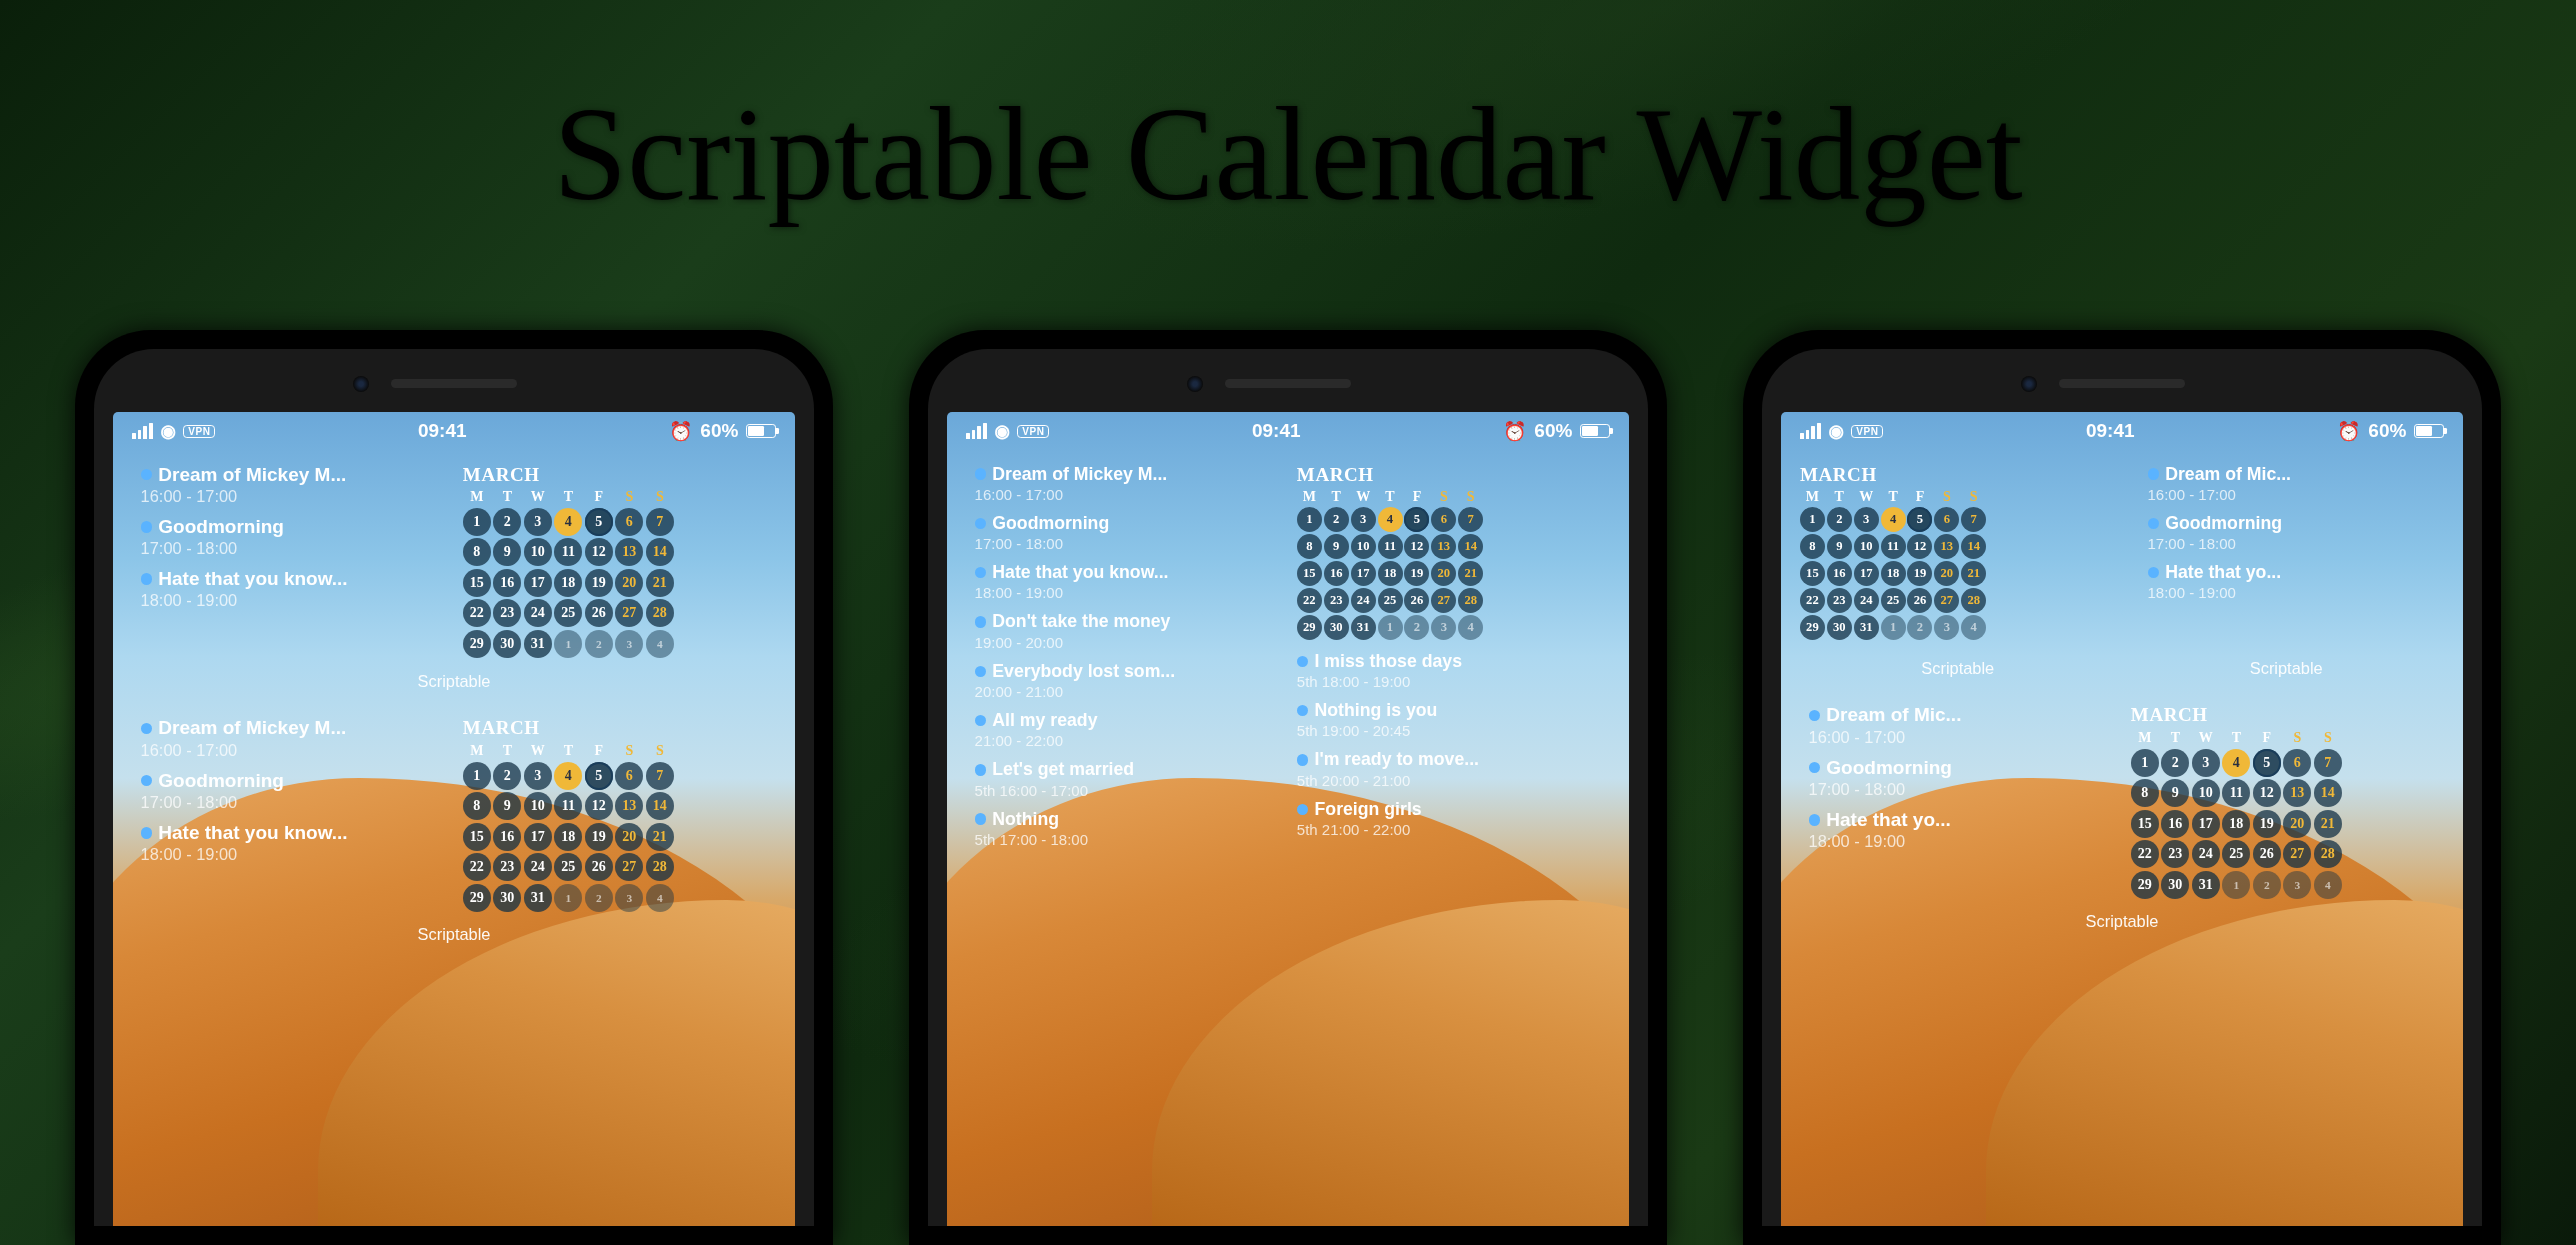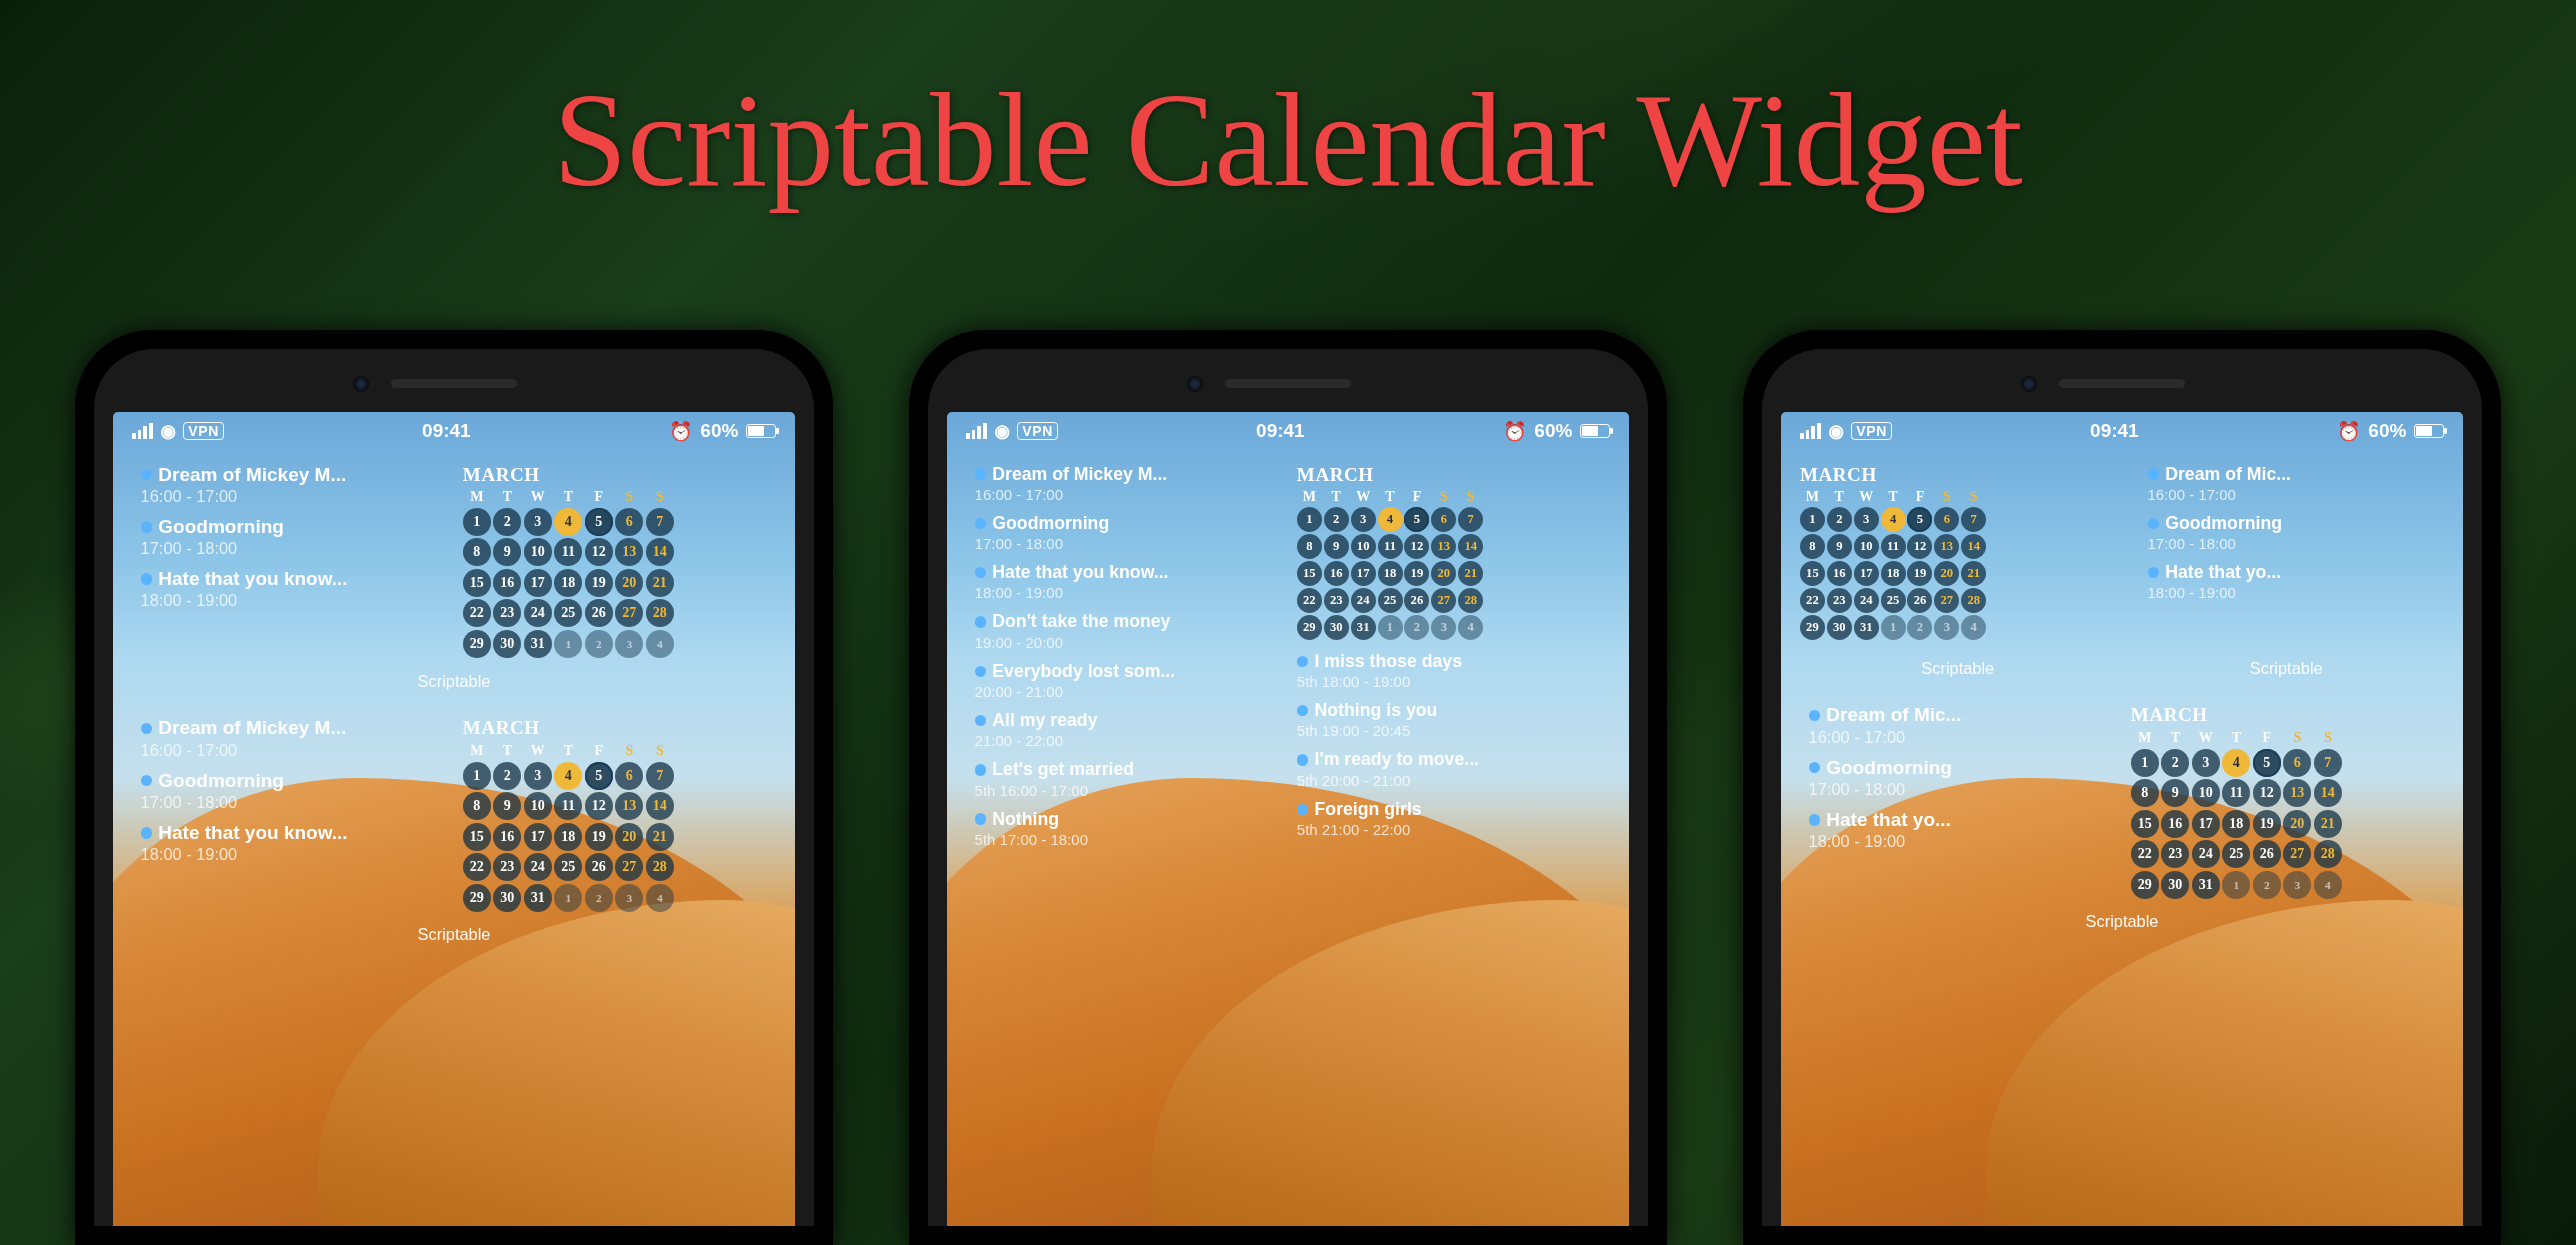--- a/index.html
+++ b/index.html
@@ -18,25 +18,25 @@
   top: -50%;
   left: -50%;
   background:
     radial-gradient(ellipse 505px 126px at 30% 40%, rgba(40,80,30,0.6), transparent),
     radial-gradient(ellipse 631px 189px at 60% 30%, rgba(30,60,25,0.5), transparent),
     radial-gradient(ellipse 568px 158px at 50% 60%, rgba(35,70,28,0.4), transparent);
   transform: rotate(-15deg);
 }
 .title {
   position: absolute;
-  top: 63px;
+  top: 77px;
   left: 50%;
   transform: translateX(-50%);
   font-size: 133px;
-  color: #ef4444;
+  color: #000000;
   white-space: nowrap;
   font-family: cursive;
   font-weight: 300;
   text-shadow: 1.3px 1.3px 6.3px rgba(0,0,0,0.5);
 }
 .phones {
   position: absolute;
   bottom: 0;
   left: 50%;
   transform: translateX(-50%);
@@ -122,21 +122,21 @@
 }
 .status-left { display: flex; align-items: center; gap: 7.6px; }
 .status-right { display: flex; align-items: center; gap: 7.6px; }
 .signal-bars { display: flex; align-items: flex-end; gap: 1.9px; }
 .signal-bars span { width: 3.8px; background: #fff; border-radius: 0.6px; }
 .signal-bars span:nth-child(1) { height: 6.3px; }
 .signal-bars span:nth-child(2) { height: 9.5px; }
 .signal-bars span:nth-child(3) { height: 12.6px; }
 .signal-bars span:nth-child(4) { height: 16px; }
 .wifi-icon { font-size: 17.7px; }
-.vpn-badge { border: 1.3px solid #fff; border-radius: 3.8px; padding: 0 3.8px; font-size: 14px; letter-spacing: 0.6px; }
+.vpn-badge { border: 1.3px solid #fff; border-radius: 3.8px; padding: 0 3.8px; font-size: 10px; letter-spacing: 0.6px; }
 .battery-icon {
   width: 30px; height: 14px; border: 1.3px solid #fff; border-radius: 3.2px;
   position: relative; display: flex; align-items: center; padding: 1.3px;
 }
 .battery-icon::after { content: ''; position: absolute; right: -3.8px; top: 3.2px; width: 2.5px; height: 6.3px; background: #fff; border-radius: 0 1.3px 1.3px 0; }
 .battery-fill { width: 60%; height: 100%; background: #fff; border-radius: 1.3px; }
 
 .widget-area {
   position: absolute;
   top: 44px;

